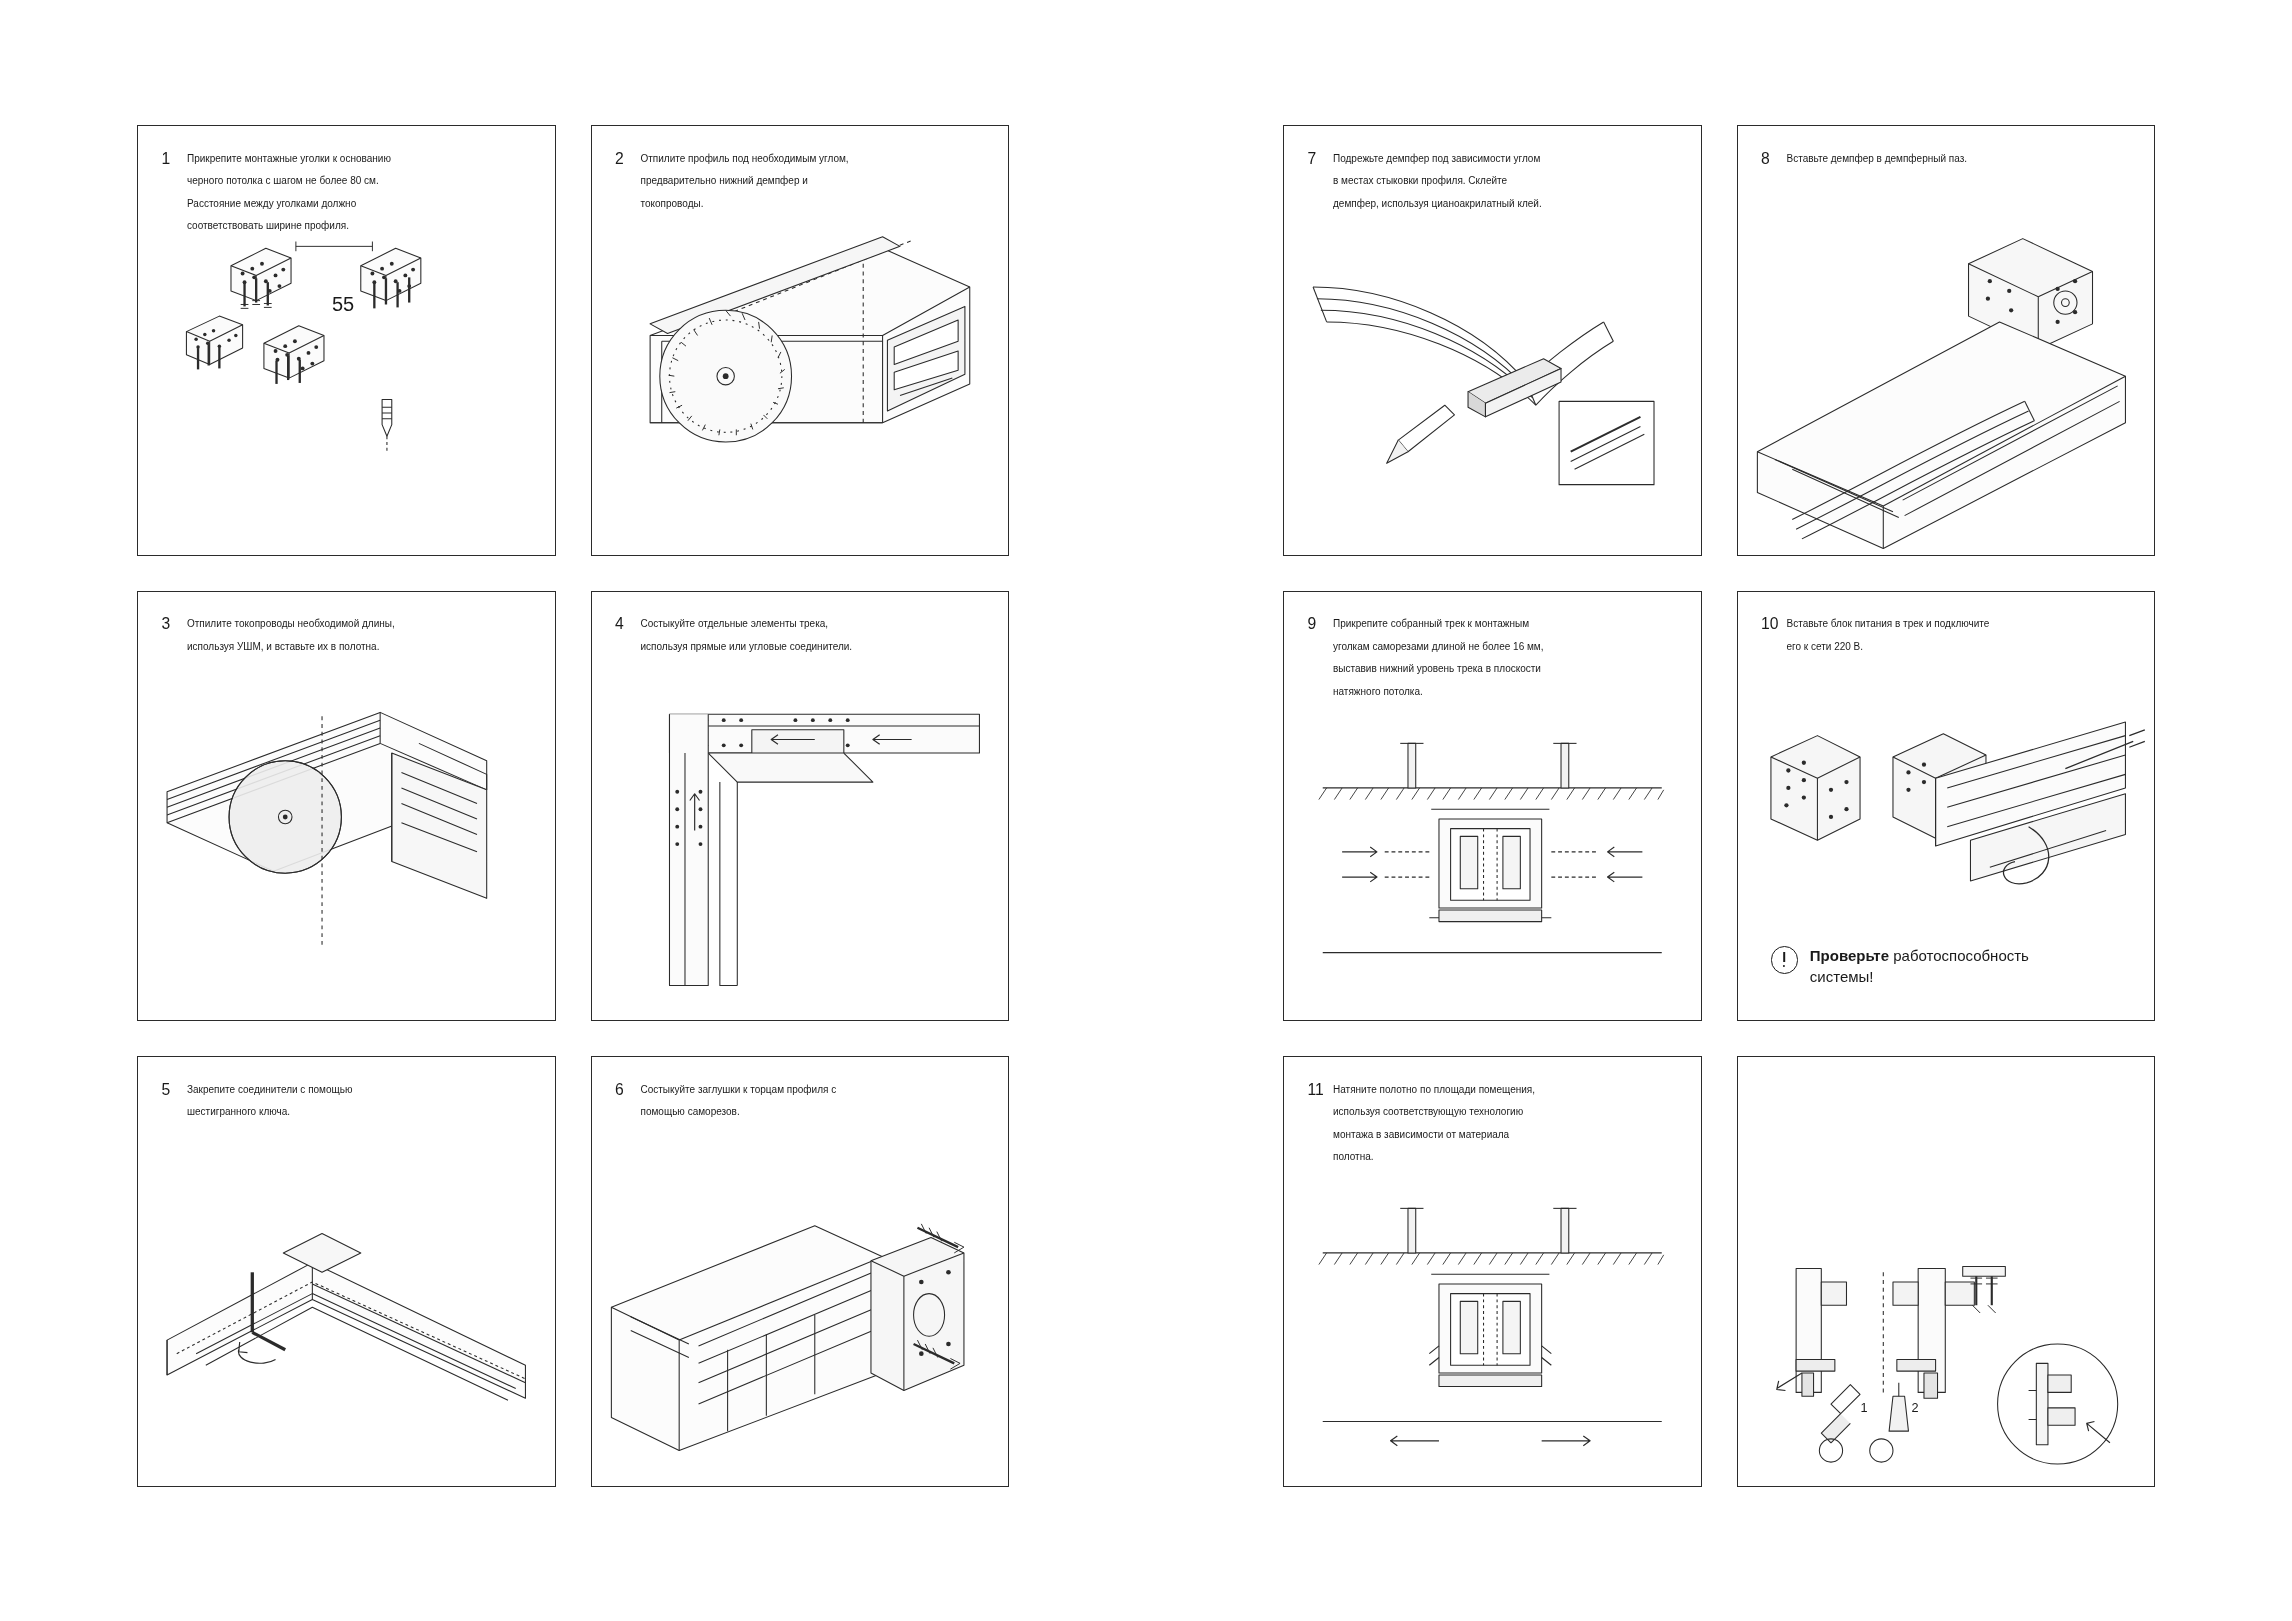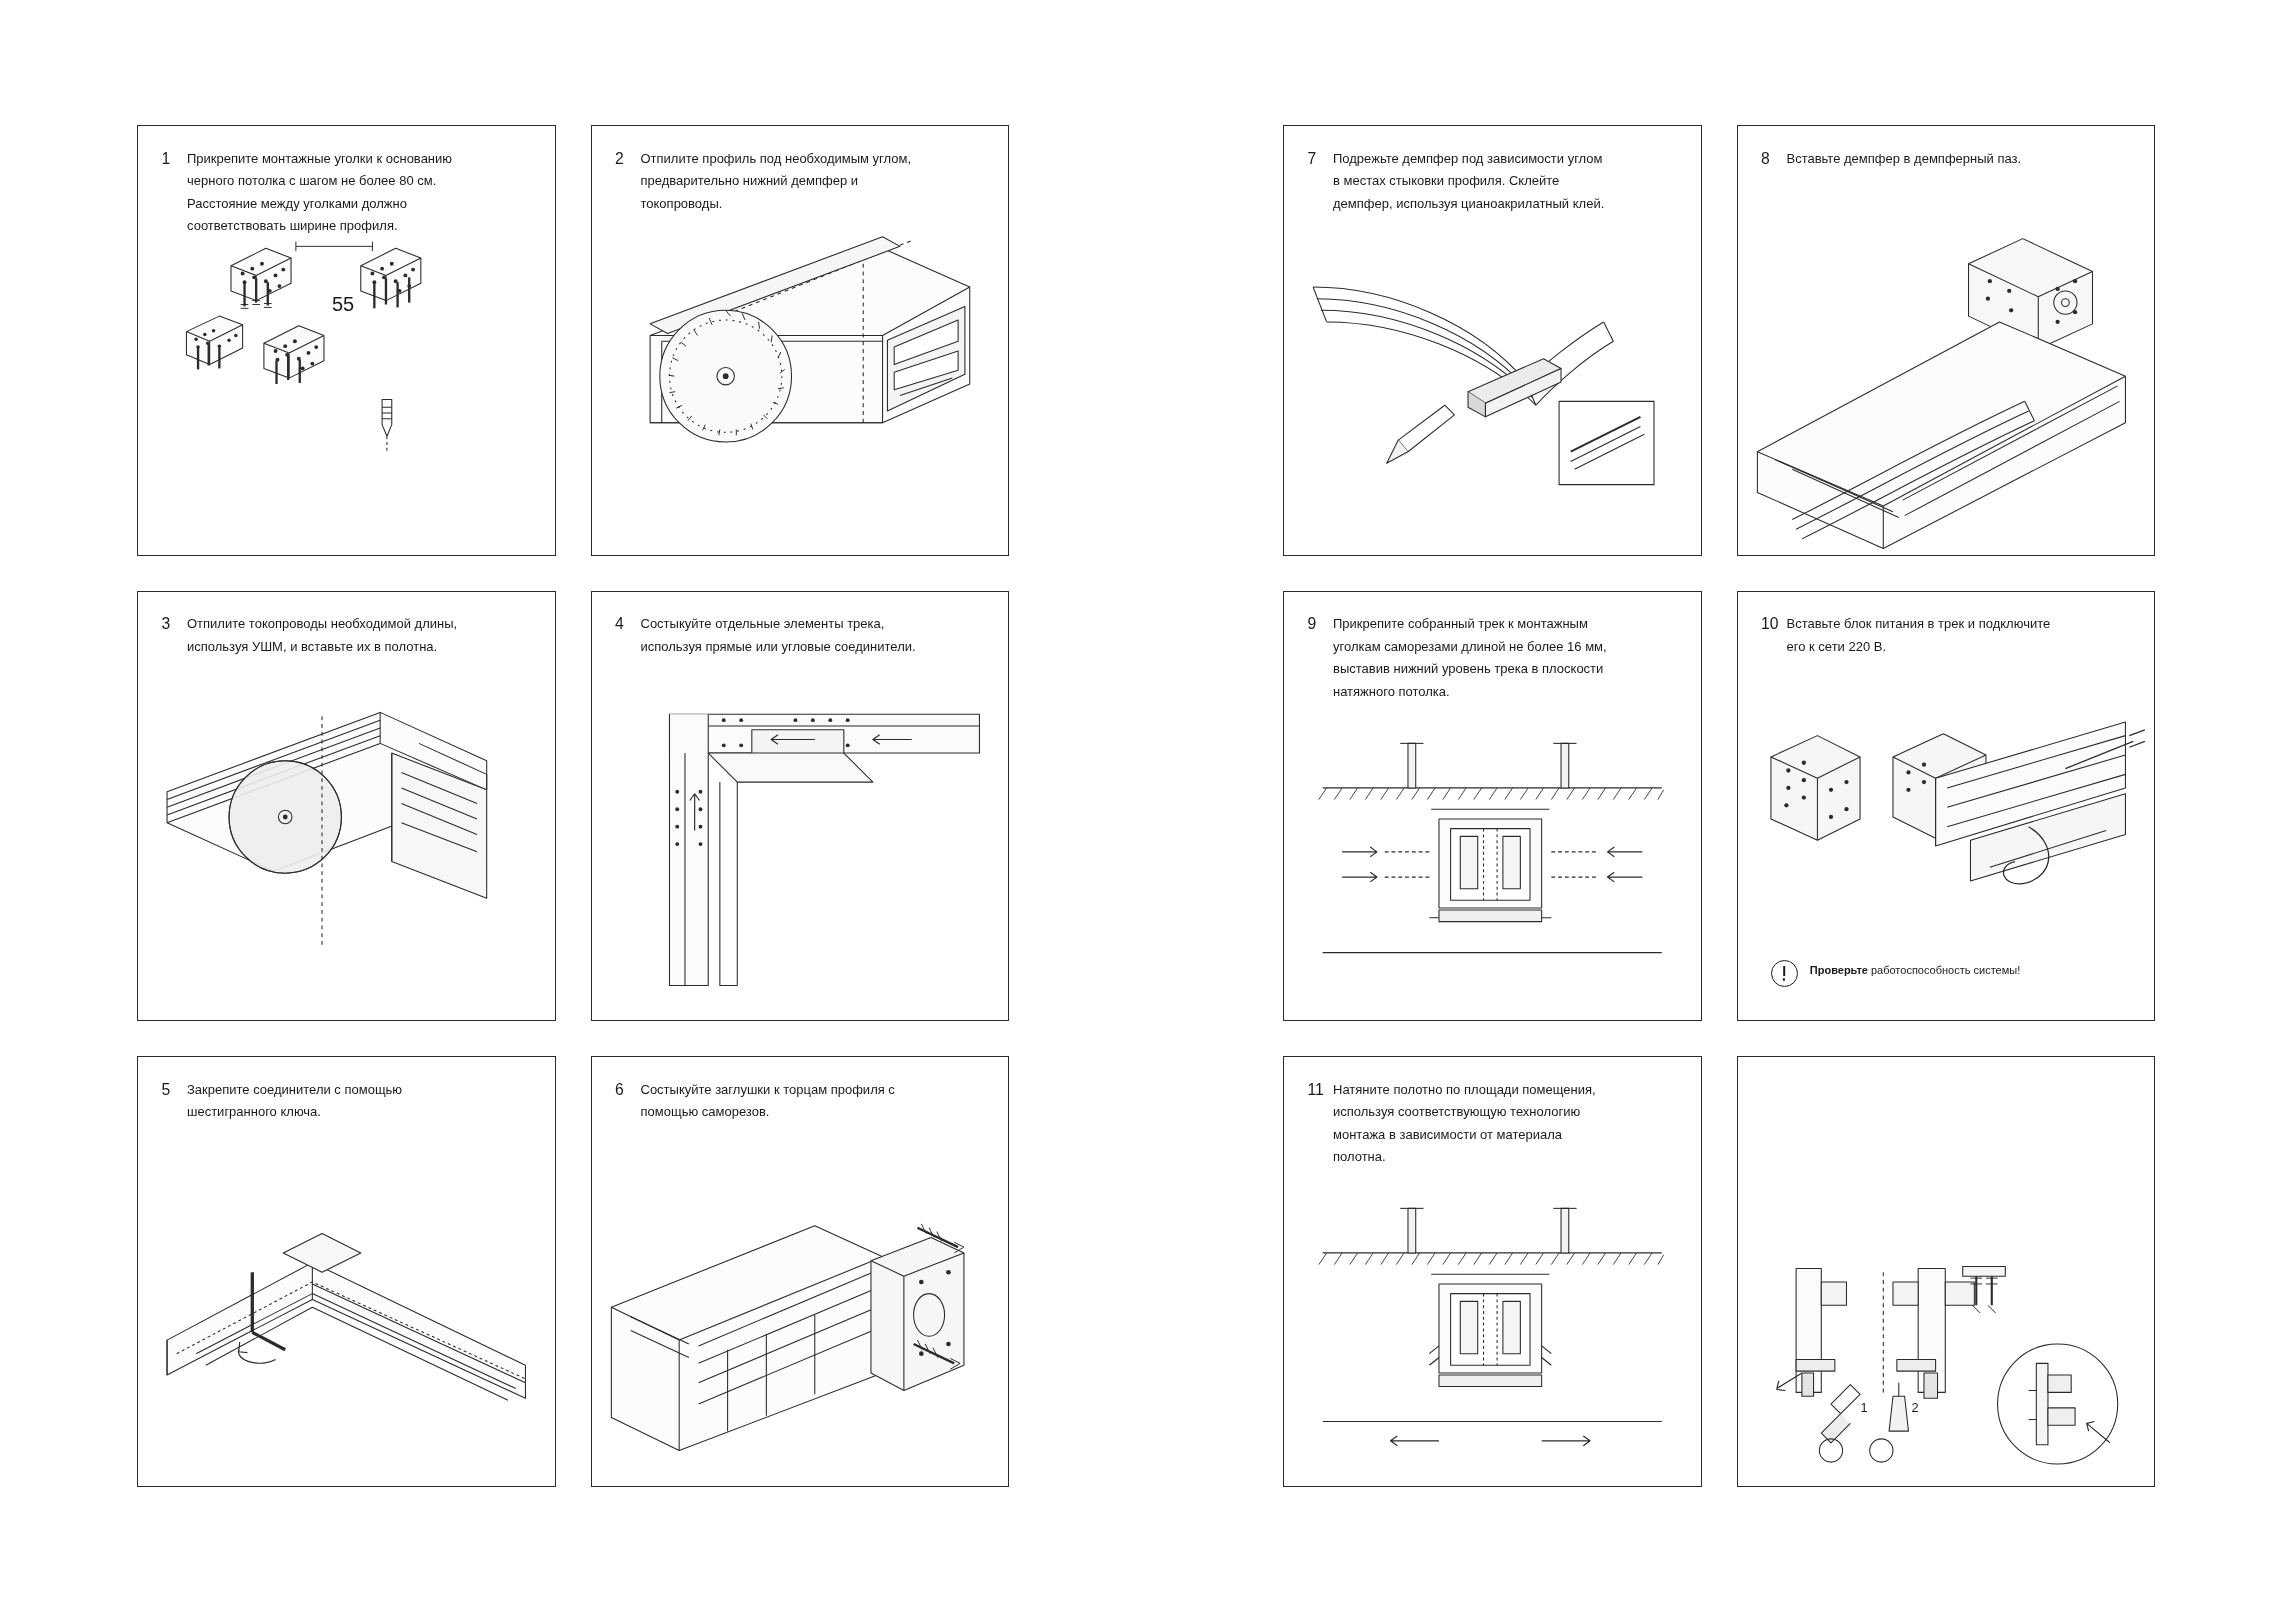--- a/index.html
+++ b/index.html
@@ -64,21 +64,21 @@
   }
   .step-num {
     font-size: 15.7px;
     line-height: 22.5px;
     font-weight: 400;
     color: #1a1a1a;
     min-width: 25.5px;
     flex: 0 0 auto;
   }
   .step-text {
-    font-size: 13px;
+    font-size: 10px;
     line-height: 22.5px;
     color: #1a1a1a;
     white-space: pre-line;
     flex: 1 1 auto;
   }
   .art {
     position: absolute;
     left: 0;
     top: 0;
     width: 100%;
@@ -117,21 +117,21 @@
     position: absolute;
     left: 50%;
     top: 17.6px;
     width: 2.2px;
     height: 2.2px;
     background: #1a1a1a;
     border-radius: 50%;
     transform: translateX(-50%);
   }
   .note-txt {
-    font-size: 11px;
+    font-size: 15px;
     line-height: 20.6px;
     max-width: 255px;
   }
   .note-txt b {
     font-weight: 700;
   }
   .dim-label {
     position: absolute;
     font-size: 20px;
     color: #1a1a1a;

